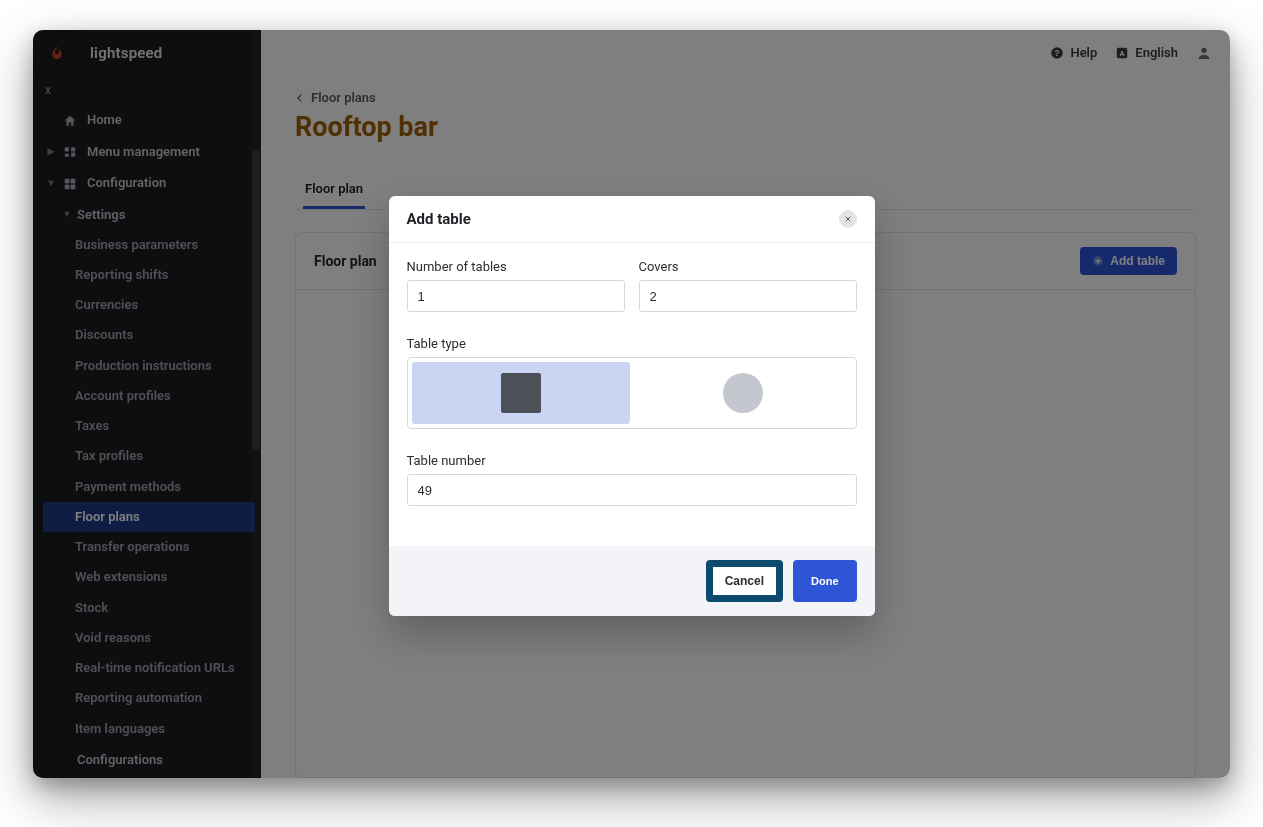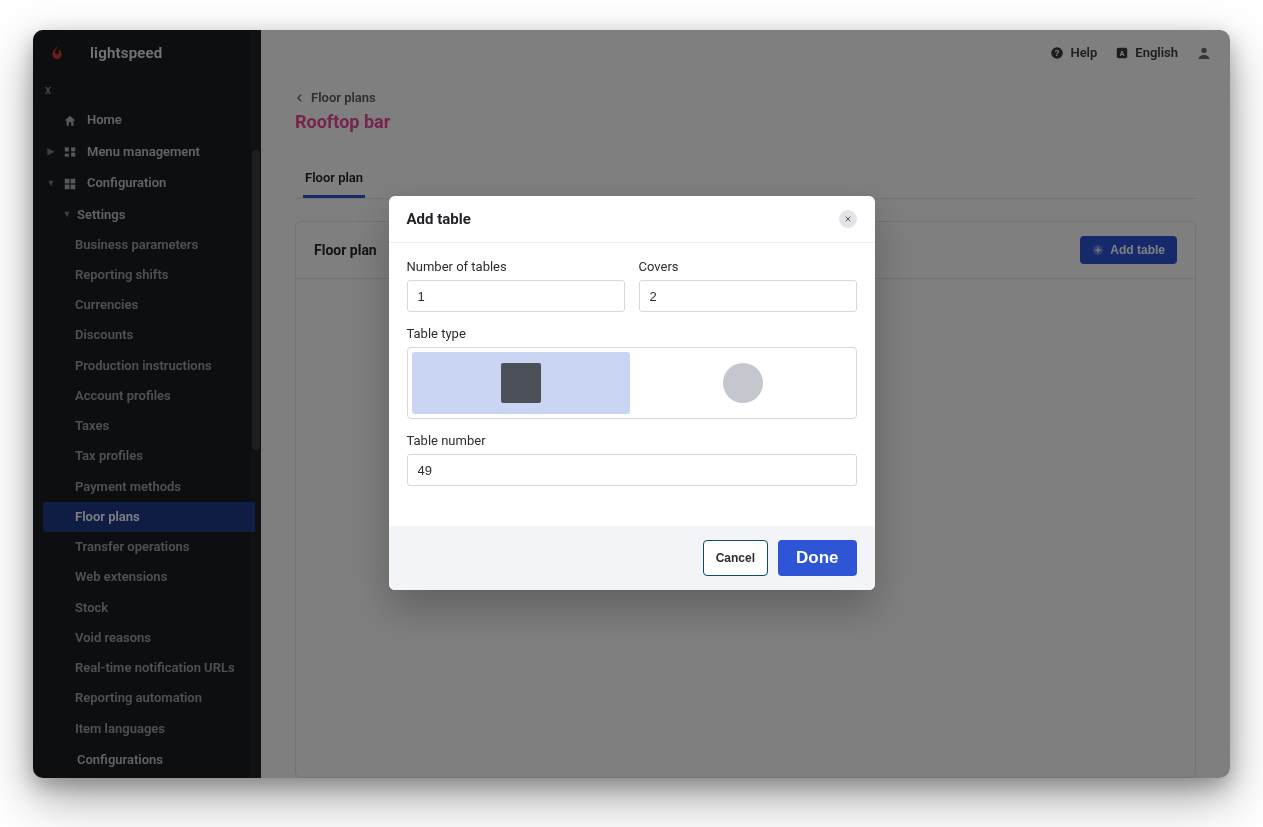--- a/index.html
+++ b/index.html
@@ -24,49 +24,49 @@
     .nav-item.lvl2 { padding-left: 28px; font-weight: 600; color: #bfc2c8; }
     .nav-scroll-track { position: absolute; right: 0; top: 0; bottom: 0; width: 10px; background: rgba(255,255,255,0.03); }
     .nav-scroll-thumb { position: absolute; right: 1px; top: 120px; width: 8px; height: 300px; background: rgba(255,255,255,0.12); border-radius: 4px; }
 
     
     .main { flex: 1; background: #fff; display: flex; flex-direction: column; }
     .topbar { height: 46px; display: flex; align-items: center; justify-content: flex-end; padding: 0 18px; gap: 18px; color: #3a3c41; font-weight: 600; font-size: 13px; border-bottom: 1px solid rgba(0,0,0,0); }
     .topbar .tb-item { display: flex; align-items: center; gap: 6px; cursor: pointer; }
     .content { padding: 14px 34px 0; flex: 1; display: flex; flex-direction: column; }
     .breadcrumb { display: flex; align-items: center; gap: 6px; color: #5b5d63; font-size: 13px; font-weight: 600; cursor: pointer; }
-    .page-title { font-size: 18px; font-weight: 700; color: #ec4899; margin-top: 6px; }
+    .page-title { font-size: 27px; font-weight: 700; color: #a16207; margin-top: 6px; }
     .tabs { margin-top: 28px; border-bottom: 1px solid #e5e6ea; display: flex; gap: 28px; padding-left: 8px; }
     .tab { padding: 10px 2px; font-weight: 600; color: #6b6d73; font-size: 13px; cursor: pointer; }
     .tab.active { color: #1f2126; border-bottom: 3px solid #2d55d6; }
     .panel { margin-top: 22px; border: 1px solid #e5e6ea; border-radius: 6px; flex: 1; display: flex; flex-direction: column; min-height: 420px; }
     .panel-head { display: flex; align-items: center; justify-content: space-between; padding: 14px 18px; border-bottom: 1px solid #e5e6ea; }
     .panel-title { font-weight: 700; color: #26282d; font-size: 14px; }
     .btn { display: inline-flex; align-items: center; gap: 6px; border: none; border-radius: 4px; padding: 7px 12px; font-weight: 600; font-size: 12px; cursor: pointer; }
     .btn-primary { background: #2d55d6; color: #fff; }
 
     
     .modal { position: absolute; left: 50%; top: 166px; transform: translateX(-50%); width: 486px; background: #fff; border-radius: 6px; z-index: 10; box-shadow: 0 18px 40px rgba(0,0,0,0.25); display: flex; flex-direction: column; overflow: hidden; }
     .modal-head { display: flex; align-items: center; justify-content: space-between; padding: 14px 18px; border-bottom: 1px solid #eceef1; }
     .modal-title { font-weight: 700; font-size: 15px; color: #1f2126; }
     .modal-close { width: 18px; height: 18px; border-radius: 50%; background: #e2e4e8; display: flex; align-items: center; justify-content: center; color: #55575c; font-size: 10px; cursor: pointer; }
     .modal-body { padding: 16px 18px 40px; }
     .row { display: flex; gap: 14px; }
     .field { flex: 1; display: flex; flex-direction: column; gap: 6px; }
     .label { font-size: 13px; font-weight: 400; color: #2b2d32; }
     .input { height: 32px; border: 1px solid #d6d8dd; border-radius: 3px; padding: 0 10px; font-size: 13px; color: #2b2d32; outline: none; width: 100%; }
-    .mt { margin-top: 14px; }
+    .mt { margin-top: 24px; }
     .type-group { border: 1px solid #d6d8dd; border-radius: 4px; height: 72px; display: flex; padding: 4px; gap: 4px; }
     .type-opt { flex: 1; display: flex; align-items: center; justify-content: center; border-radius: 3px; cursor: pointer; }
     .type-opt.selected { background: #c9d5f3; }
     .shape-square { width: 40px; height: 40px; background: #4b5059; border-radius: 2px; }
     .shape-circle { width: 40px; height: 40px; background: #c4c7cd; border-radius: 50%; }
     .modal-foot { background: #f3f4f7; padding: 14px 18px; display: flex; justify-content: flex-end; gap: 10px; }
-    .btn-secondary { background: #fff; border: 1px solid #0c4a6e; color: #2b2d32; }
-    .btn-done { background: #2d55d6; color: #fff; padding: 8px 18px; font-size: 17px; }
+    .btn-secondary { background: #fff; border: 7px solid #0c4a6e; color: #2b2d32; }
+    .btn-done { background: #2d55d6; color: #fff; padding: 8px 18px; font-size: 11px; }
 
     .icon-svg { display: inline-block; vertical-align: middle; }
   </style>
 </head>
 <body>
 
 <div class="shadow-wrap">
   <div class="app">
 
     <div class="sidebar">

